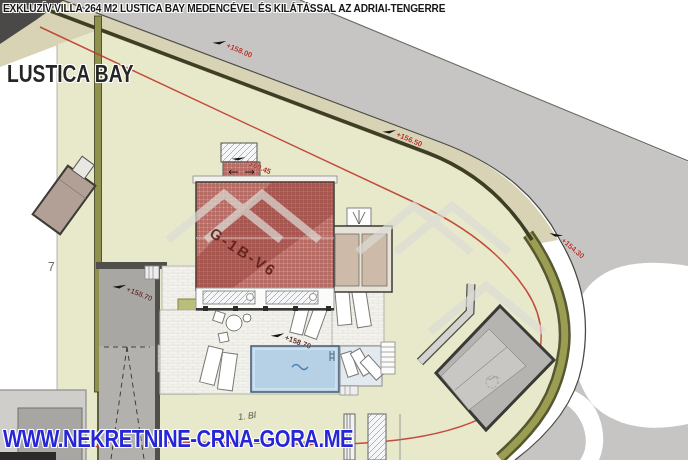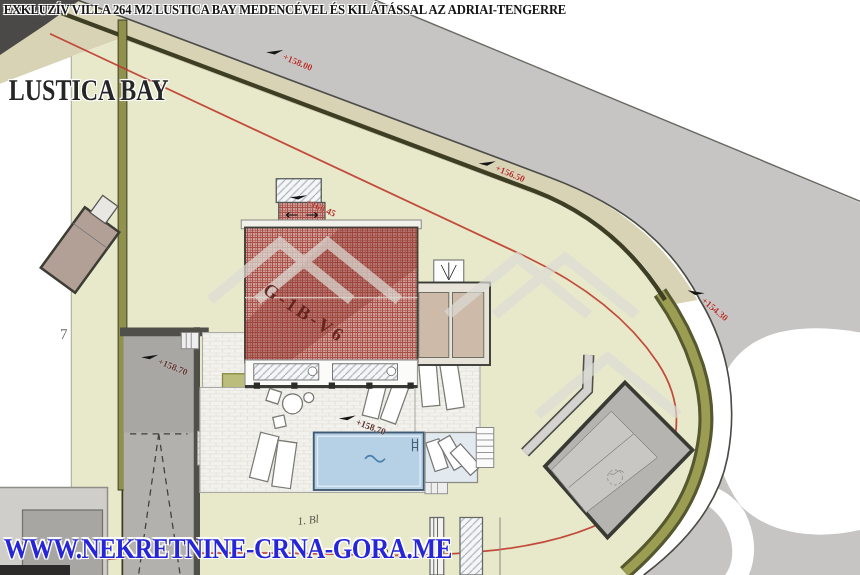--- a/index.html
+++ b/index.html
@@ -1,17 +1,17 @@
 <!DOCTYPE html>
 <html style="--marker_red: #b03028; --marker_dark: #5a322e; --watermark_blue: #2626d8; --roof_red: #cfa09a; --parcel_green: #e7e9ca; --road_gray: #c6c5c3; --hedge_olive: #94964f; --sidewalk_beige: #d9d3b6; --pool_blue: #b6d1e6;"><head>
 <meta charset="utf-8">
 <style>
   html,body{margin:0;padding:0;background:#fff;}
   #stage{position:relative;width:688px;height:460px;overflow:hidden;
-         font-family:Liberation Serif, serif;background:#fff;}
+         font-family:Liberation Sans, sans-serif;background:#fff;}
   #scene{position:absolute;left:0;top:0;}
   .overlay{position:absolute;white-space:nowrap;}
   .title{left:3px;top:2px;font-size:11px;font-weight:bold;letter-spacing:-0.2px;
          color:#161616;transform:scaleX(.92);transform-origin:left top;
          text-shadow:0 0 2px #fff,1px 1px 0 #fff,-1px -1px 0 #fff,1px -1px 0 #fff,-1px 1px 0 #fff;}
   .location{left:7px;top:60px;font-size:24px;font-weight:900;color:#262626;
          transform:scaleX(.8);transform-origin:left top;letter-spacing:0px;
          text-shadow:0 0 2px #fff,1px 1px 0 #fff,-1px -1px 0 #fff,1px -1px 0 #fff,-1px 1px 0 #fff;}
   .waturl{left:3px;top:426px;font-size:23px;font-weight:bold;color:var(--watermark_blue,#2626d8);
          transform:scaleX(.88);transform-origin:left top;letter-spacing:-0.5px;

